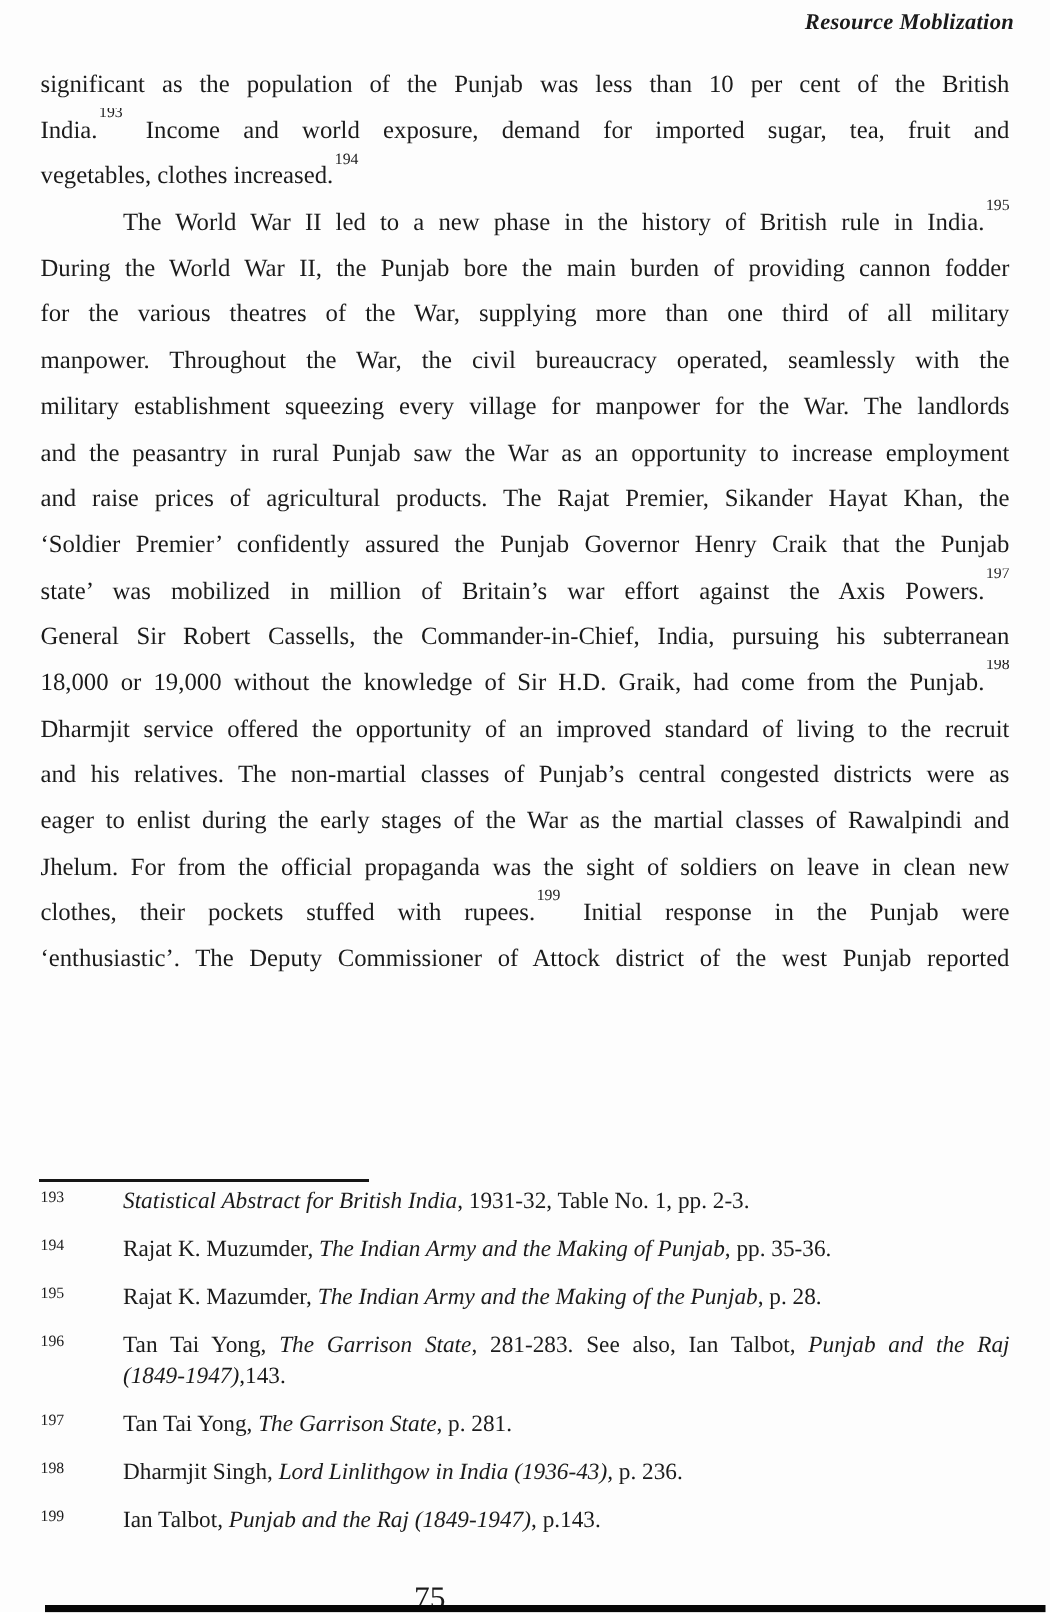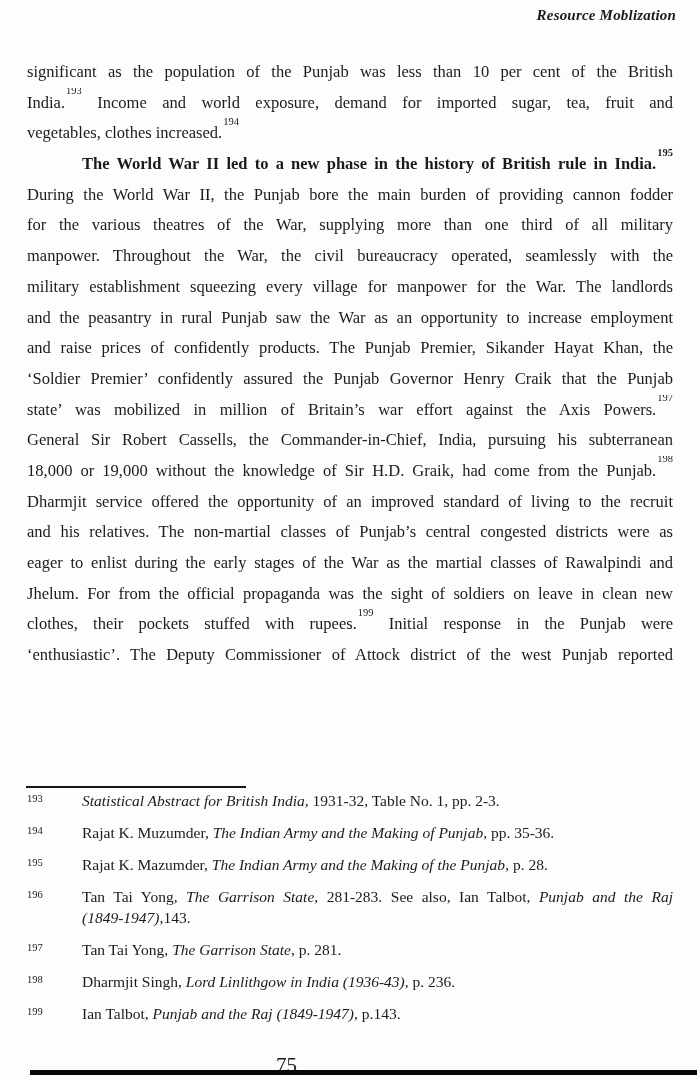--- a/index.html
+++ b/index.html
@@ -10,32 +10,32 @@
     overflow:hidden;
     font-family:"Liberation Serif","DejaVu Serif",serif;
     color:#1b1b1b;
   }
   .header-title {
     position:absolute; top:7px; right:24px;
     font-size:15px; font-style:italic; font-weight:700;
     letter-spacing:0.2px;
   }
   .body-text {
-    position:absolute; top:57px; left:27px; width:646px;
+    position:absolute; top:41px; left:27px; width:646px;
   }
   .line {
     font-size:16.5px;
     line-height:30.7px; height:30.7px;
     overflow:hidden;
     text-align:justify;
     text-align-last:justify;
     -moz-text-align-last:justify;
   }
   .line.no-justify { text-align:left; text-align-last:auto; -moz-text-align-last:auto; }
-  .line.indent { text-indent:55px;font-weight:bold; }
+  .line.indent { text-indent:55px; }
   .line sup {
     font-size:10.5px;
     line-height:0;
     position:relative; top:-7px;
     margin-left:1px;
   }
   .fn-sep {
     position:absolute; top:786px; left:26px;
     width:220px; height:0;
     border-top:2px solid #161616;
@@ -80,21 +80,21 @@
   <div class="body-text">
       <div class="line"><span>significant as the population of the Punjab was less than 10 per cent of the British</span></div>
       <div class="line"><span>India.</span><sup>193</sup><span> Income and world exposure, demand for imported sugar, tea, fruit and</span></div>
       <div class="line no-justify"><span>vegetables, clothes increased.</span><sup>194</sup></div>
       <div class="line indent"><span>The World War II led to a new phase in the history of British rule in India.</span><sup>195</sup></div>
       <div class="line"><span>During the World War II, the Punjab bore the main burden of providing cannon fodder</span></div>
       <div class="line"><span>for the various theatres of the War, supplying more than one third of all military</span></div>
       <div class="line"><span>manpower. Throughout the War, the civil bureaucracy operated, seamlessly with the</span></div>
       <div class="line"><span>military establishment squeezing every village for manpower for the War. The landlords</span></div>
       <div class="line"><span>and the peasantry in rural Punjab saw the War as an opportunity to increase employment</span></div>
-      <div class="line"><span>and raise prices of confidently products. The Punjab Premier, Sikander Hayat Khan, the</span></div>
+      <div class="line"><span>and raise prices of agricultural products. The Rajat Premier, Sikander Hayat Khan, the</span></div>
       <div class="line"><span>‘Soldier Premier’ confidently assured the Punjab Governor Henry Craik that the Punjab</span></div>
       <div class="line"><span>state’ was mobilized in million of Britain’s war effort against the Axis Powers.</span><sup>197</sup></div>
       <div class="line"><span>General Sir Robert Cassells, the Commander-in-Chief, India, pursuing his subterranean</span></div>
       <div class="line"><span>18,000 or 19,000 without the knowledge of Sir H.D. Graik, had come from the Punjab.</span><sup>198</sup></div>
       <div class="line"><span>Dharmjit service offered the opportunity of an improved standard of living to the recruit</span></div>
       <div class="line"><span>and his relatives. The non-martial classes of Punjab’s central congested districts were as</span></div>
       <div class="line"><span>eager to enlist during the early stages of the War as the martial classes of Rawalpindi and</span></div>
       <div class="line"><span>Jhelum. For from the official propaganda was the sight of soldiers on leave in clean new</span></div>
       <div class="line"><span>clothes, their pockets stuffed with rupees.</span><sup>199</sup><span> Initial response in the Punjab were</span></div>
       <div class="line"><span>‘enthusiastic’. The Deputy Commissioner of Attock district of the west Punjab reported</span></div>

